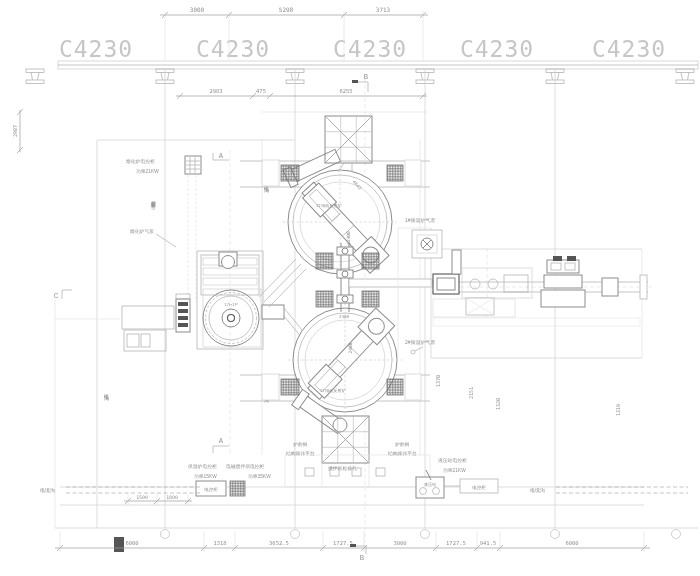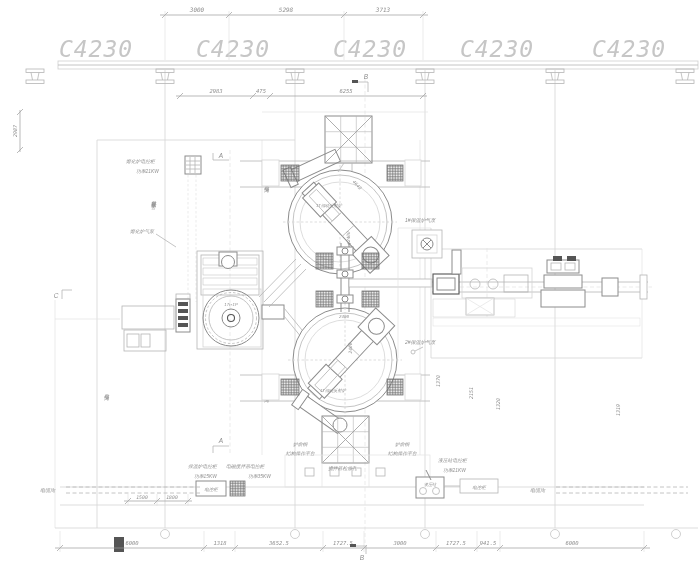--- a/index.html
+++ b/index.html
@@ -1,17 +1,17 @@
 <!DOCTYPE html>
 <html><head>
 <meta charset="utf-8">
 <style>
   html,body{margin:0;padding:0;background:#fff;}
   #stage{position:relative;width:700px;height:576px;background:#fff;overflow:hidden;
-         font-family:"Liberation Sans",sans-serif;font-style:italic;}
+         font-family:"Liberation Sans",sans-serif;}
   svg{position:absolute;left:0;top:0;}
   svg *{fill:none;}
   .s0{stroke:#e3e3e3;stroke-width:.7}
   .s1{stroke:#d4d4d4;stroke-width:.8}
   .s2{stroke:#b5b5b5;stroke-width:.8}
   .s3{stroke:#8c8c8c;stroke-width:1}
   .s4{stroke:#555;stroke-width:1.1}
   .dsh{stroke-dasharray:4 2.5}
   .dsh2{stroke-dasharray:2.5 2}
   .wf{fill:#fff}

